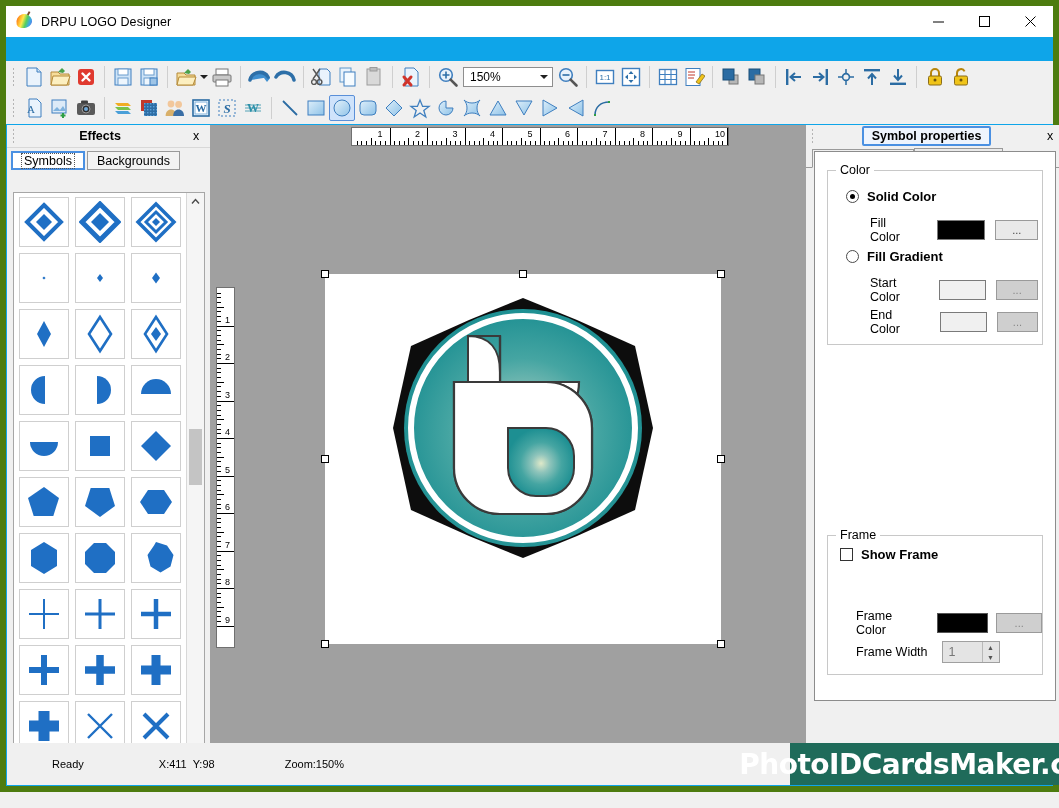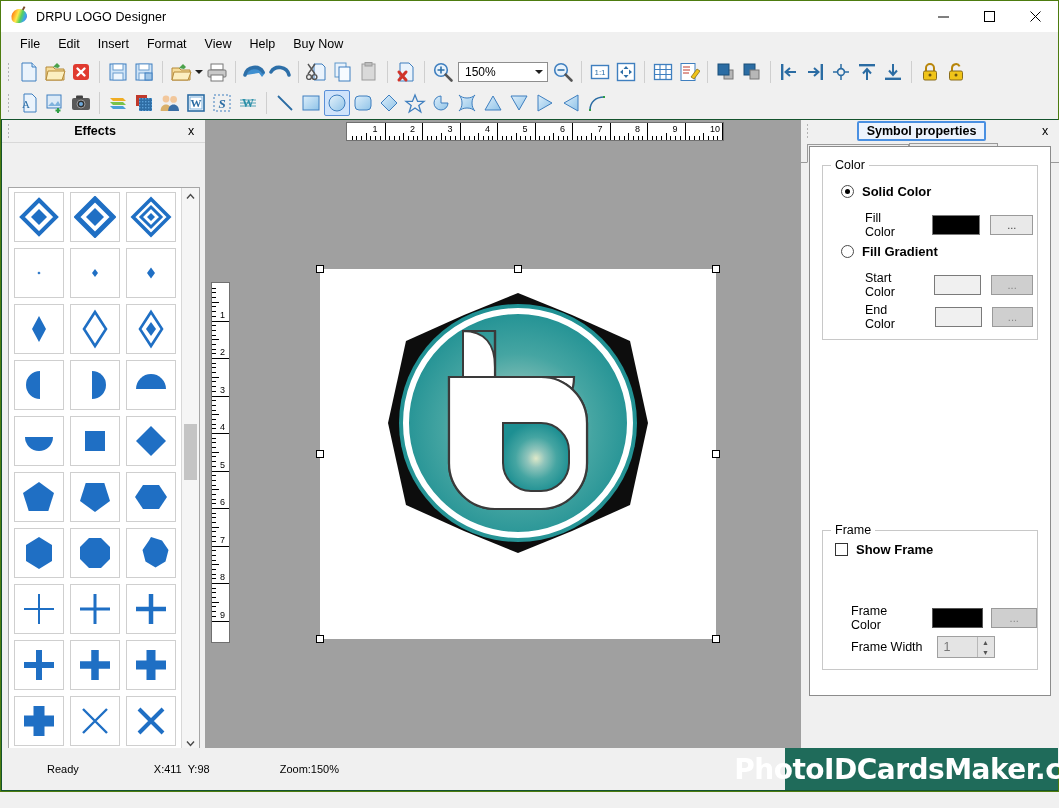--- a/index.html
+++ b/index.html
@@ -5,22 +5,22 @@
   html,body{margin:0;padding:0;}
   body{
     width:1059px;height:808px;overflow:hidden;
     font-family:"Liberation Sans", sans-serif;
     font-size:12px;
     background:#f0f0f0;
     -webkit-font-smoothing:antialiased;
   }
   .app{
     position:relative;width:1059px;height:792px;
-    background:#14532d;
-    border:1px solid #4d7c0f;
+    background:#0ea5e9;
+    border:6px solid #4d7c0f;
     box-sizing:border-box;
   }
 
   
   .titlebar{
     position:absolute;left:0;top:0;width:100%;height:31px;
     background:#ffffff;
     display:flex;align-items:center;
     box-sizing:border-box;
   }
@@ -325,29 +325,20 @@
       </div>
       <div class="win-btn">
         <svg width="13" height="13" viewBox="0 0 13 13">
             <line x1="1.5" y1="1.5" x2="11.5" y2="11.5" stroke="#000" stroke-width="1"></line>
             <line x1="11.5" y1="1.5" x2="1.5" y2="11.5" stroke="#000" stroke-width="1"></line>
           </svg>
       </div>
     </div>
   </div>
 
-  <div class="menubar">
-    <div class="menu-item">File</div>
-    <div class="menu-item">Edit</div>
-    <div class="menu-item">Insert</div>
-    <div class="menu-item">Format</div>
-    <div class="menu-item">View</div>
-    <div class="menu-item">Help</div>
-    <div class="menu-item">Buy Now</div>
-  </div>
 
   <div class="toolbars">
 
     <div class="tbrow">
       <div class="grip"></div>
 
       <div class="tbtn">
         <svg width="22" height="22" viewBox="0 0 22 22">
             <path d="M4 2h10l4 4v14H4z" fill="#eaf3fc" stroke="#3f7fbf" stroke-width="1"></path>
             <path d="M14 2v4h4" fill="#cfe4f7" stroke="#3f7fbf" stroke-width="1"></path>
@@ -719,20 +710,28 @@
     </div>
   </div>
 
   <div class="left-panel">
     <div class="panel-head">
       <div class="grip2"></div>
       <div class="panel-title">Effects</div>
       <div class="panel-x">x</div>
     </div>
 
+    <div class="tabstrip">
+      <div class="tabbtn active">
+        <span class="dotted">Symbols</span>
+      </div>
+      <div class="tabbtn">
+        <span>Backgrounds</span>
+      </div>
+    </div>
 
 
     <div class="sym-area">
       <div class="sym-grid">
         <div class="sym-cell">
             <svg width="42" height="42" viewBox="0 0 42 42">
               <path d="M21 4l17 17-17 17L4 21z" fill="none" stroke="#1f6fc4" stroke-width="4"></path>
               <path d="M21 13l8 8-8 8-8-8z" fill="#1f6fc4"></path>
             </svg>
           </div>

